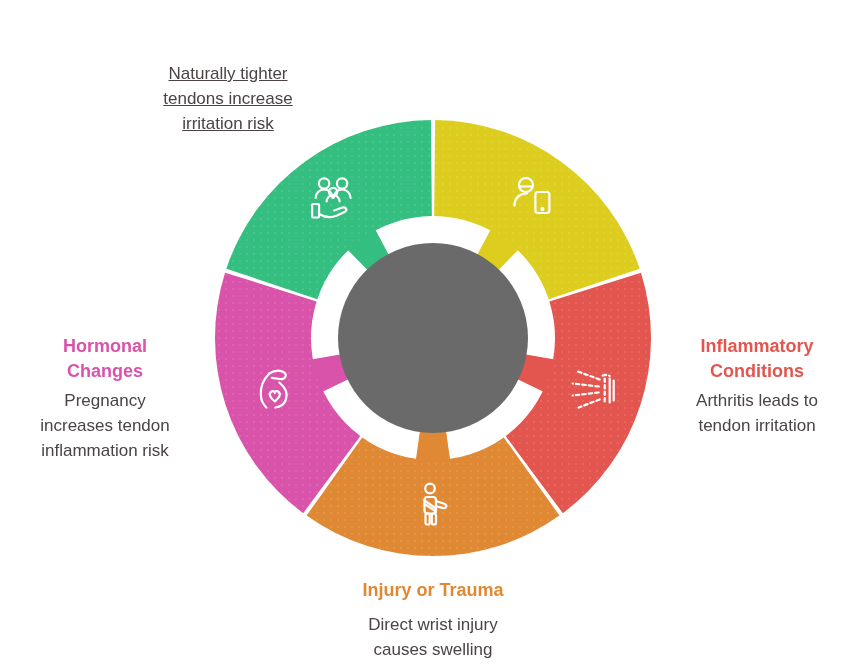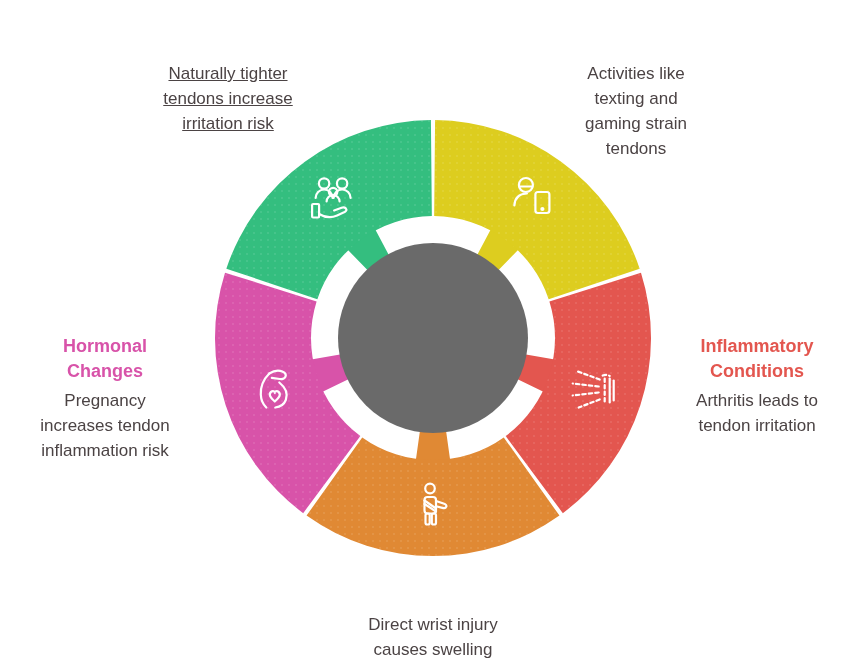--- a/index.html
+++ b/index.html
@@ -129,32 +129,29 @@
         </g>
       </g>
       <circle cx="433" cy="338" r="95" fill="#6a6a6a"></circle>
     </svg>
 
 
   <div id="lbl-genetic-b" class="label-block seg-body" style="color: rgb(75, 67, 68); text-decoration: underline;">Naturally tighter
 tendons increase
 irritation risk</div>
 
-  <div id="lbl-repetitive-b" class="label-block seg-body" style="color: rgb(75, 67, 68);">Activities like
-texting and
-gaming strain
-tendons</div>
 
   <div id="lbl-inflammatory-h" class="label-block seg-heading" style="color: rgb(227, 86, 79);">Inflammatory
 Conditions</div>
   <div id="lbl-inflammatory-b" class="label-block seg-body" style="color: rgb(75, 67, 68);">Arthritis leads to
 tendon irritation</div>
 
   <div id="lbl-hormonal-h" class="label-block seg-heading" style="color: rgb(216, 83, 169);">Hormonal
 Changes</div>
   <div id="lbl-hormonal-b" class="label-block seg-body" style="color: rgb(75, 67, 68);">Pregnancy
 increases tendon
 inflammation risk</div>
 
+  <div id="lbl-injury-h" class="label-block seg-heading" style="color: rgb(224, 137, 52);">Injury or Trauma</div>
   <div id="lbl-injury-b" class="label-block seg-body" style="color: rgb(75, 67, 68);">Direct wrist injury
 causes swelling</div>
 
 </div>
 
 </body></html>

